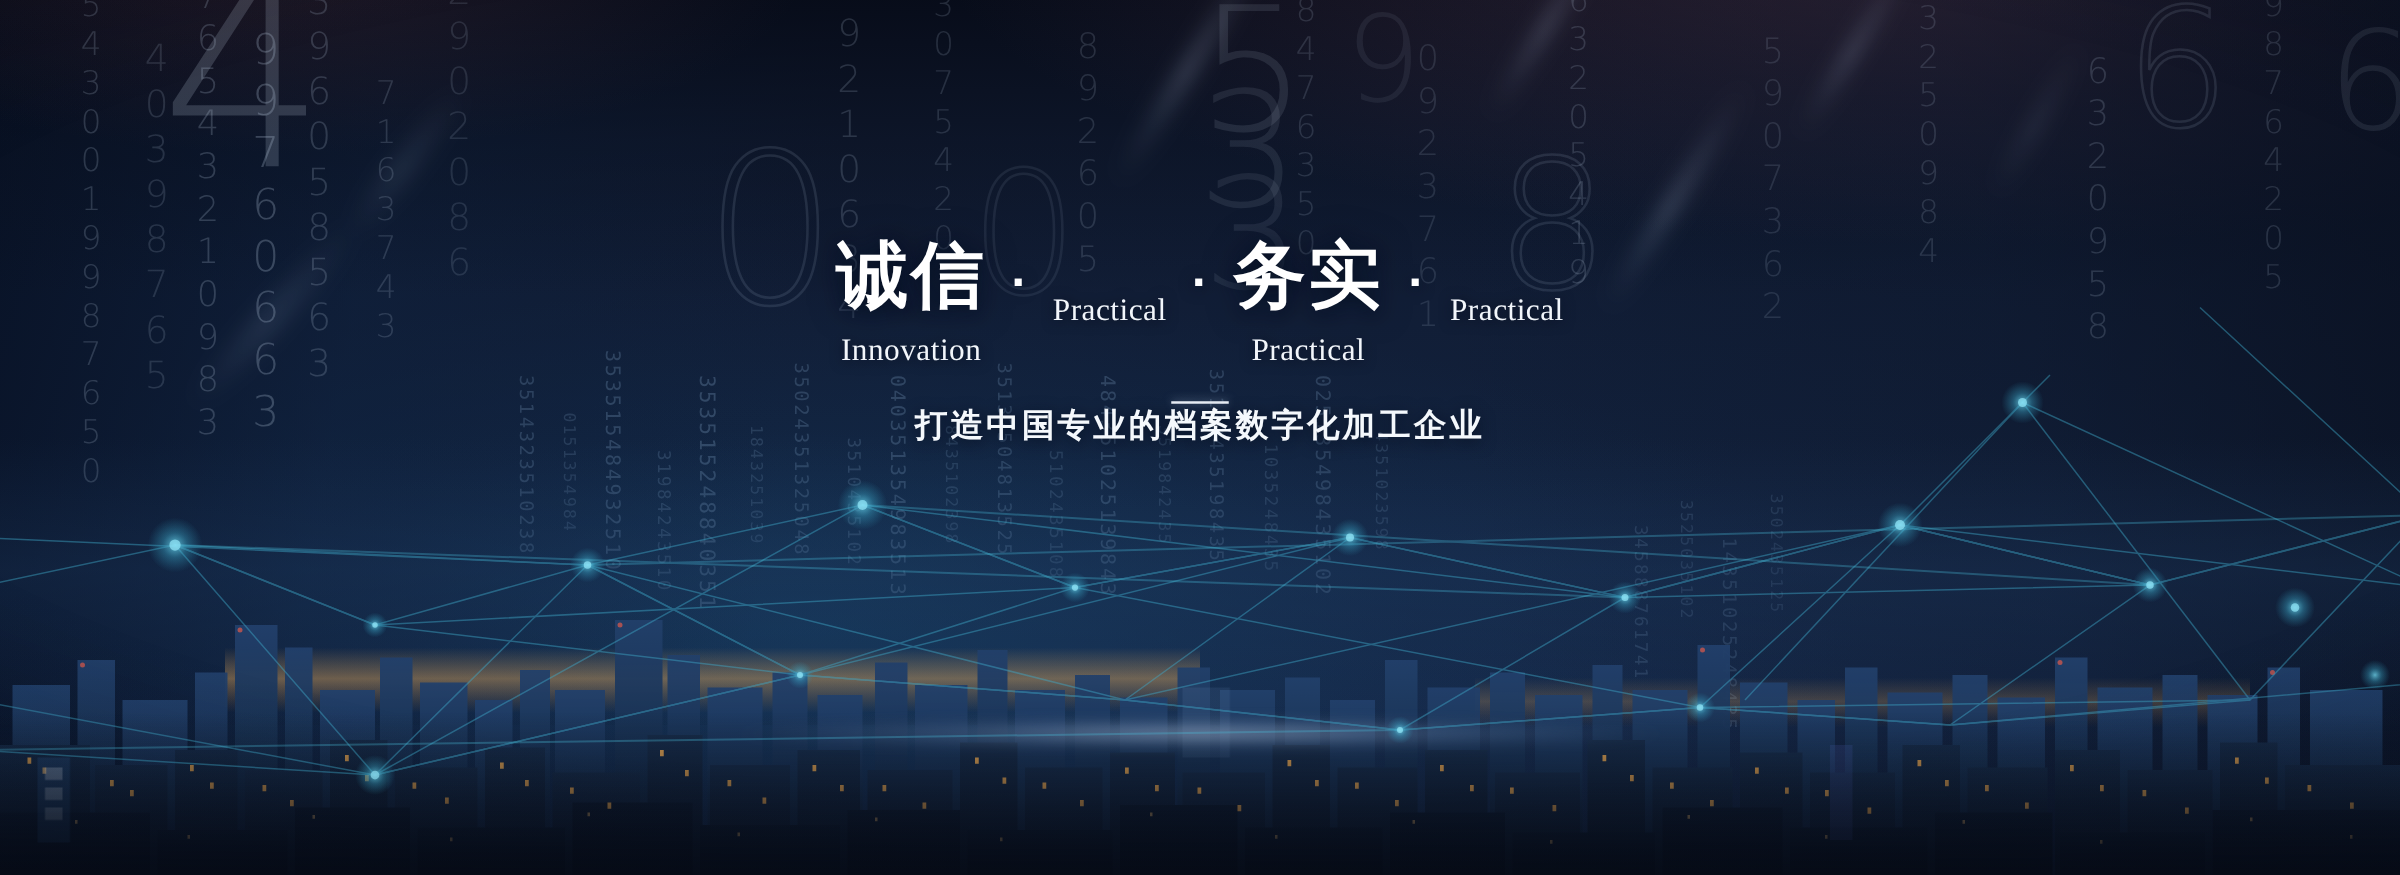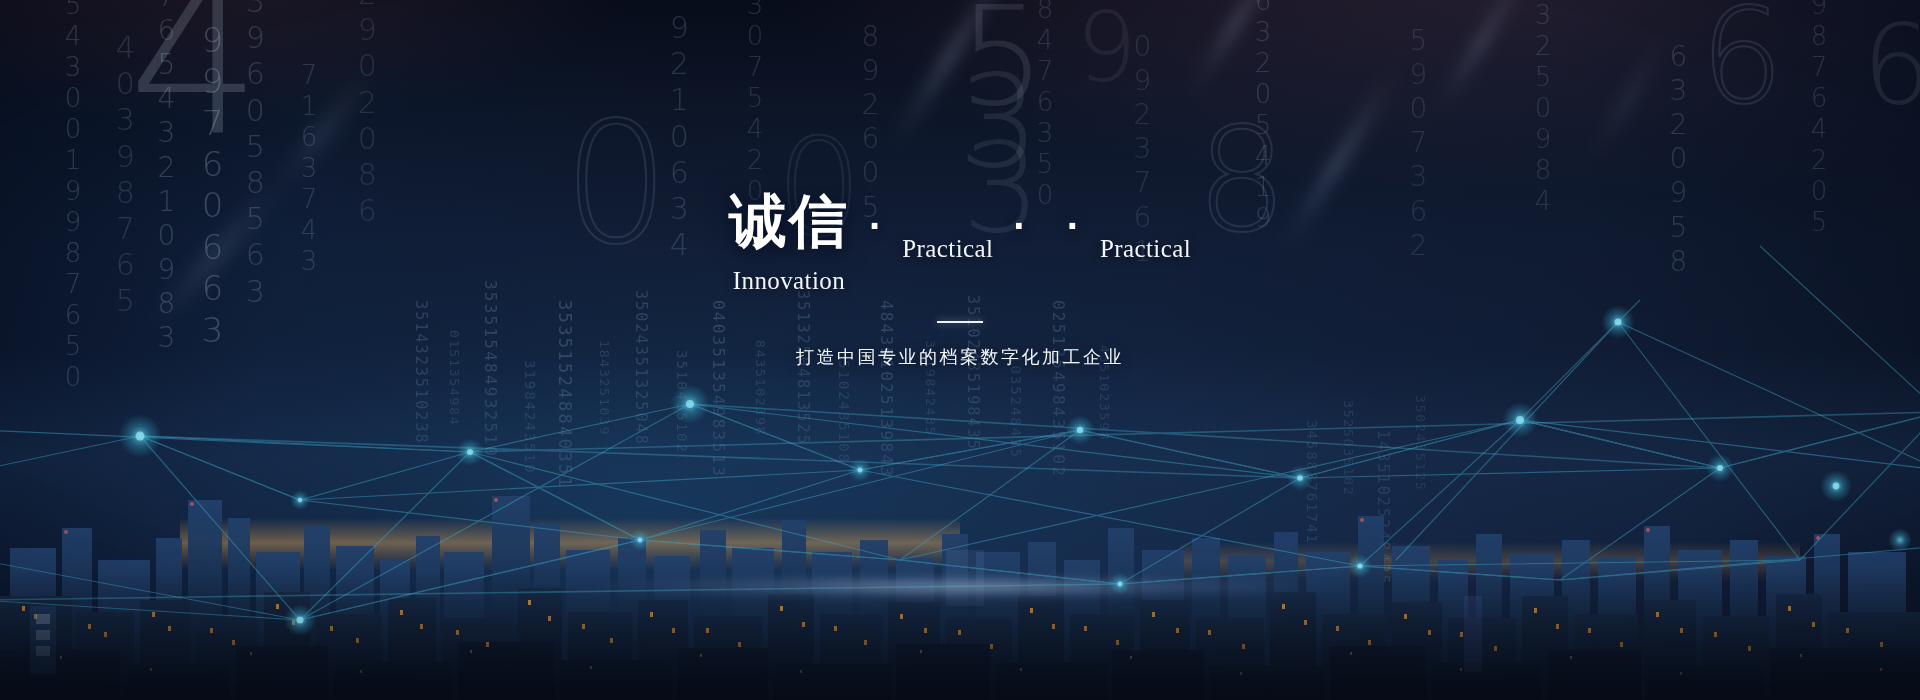--- a/index.html
+++ b/index.html
@@ -170,23 +170,22 @@
     text-shadow: 0 2px 12px rgba(6,14,30,.7);
   }
   .divider {
     width: 46px;
     height: 2px;
     background: #eef4fb;
     margin: 26px auto 0;
     box-shadow: 0 0 8px rgba(190,215,245,.55);
   }
   .tagline {
-    margin-top: 22px;
-    font-size: 18px;
-    font-weight: 400;
+    font-size: 26px;
+    font-weight: 700;
     color: #f4f8fc;
     letter-spacing: 2.5px;
     text-shadow: 0 2px 12px rgba(6,14,30,.8);
   }
 </style>
 </head>
 <body>
 
 <div class="banner">
 
@@ -574,20 +573,24 @@
     <div class="headline" id="headline-row">
         <div class="hl-item">
           <span class="hl-cn">诚信</span>
           <span class="hl-en">Innovation</span>
         </div>
         <span class="hl-sep">·</span>
         <div class="hl-item">
           <span class="hl-en">Practical</span>
         </div>
         <span class="hl-sep">·</span>
+        <div class="hl-item">
+          <span class="hl-cn">务实</span>
+          <span class="hl-en">Practical</span>
+        </div>
         <span class="hl-sep">·</span>
         <div class="hl-item">
           <span class="hl-en">Practical</span>
         </div>
       </div>
 
     <div class="divider"></div>
 
     <div class="tagline">打造中国专业的档案数字化加工企业</div>
   </div>

